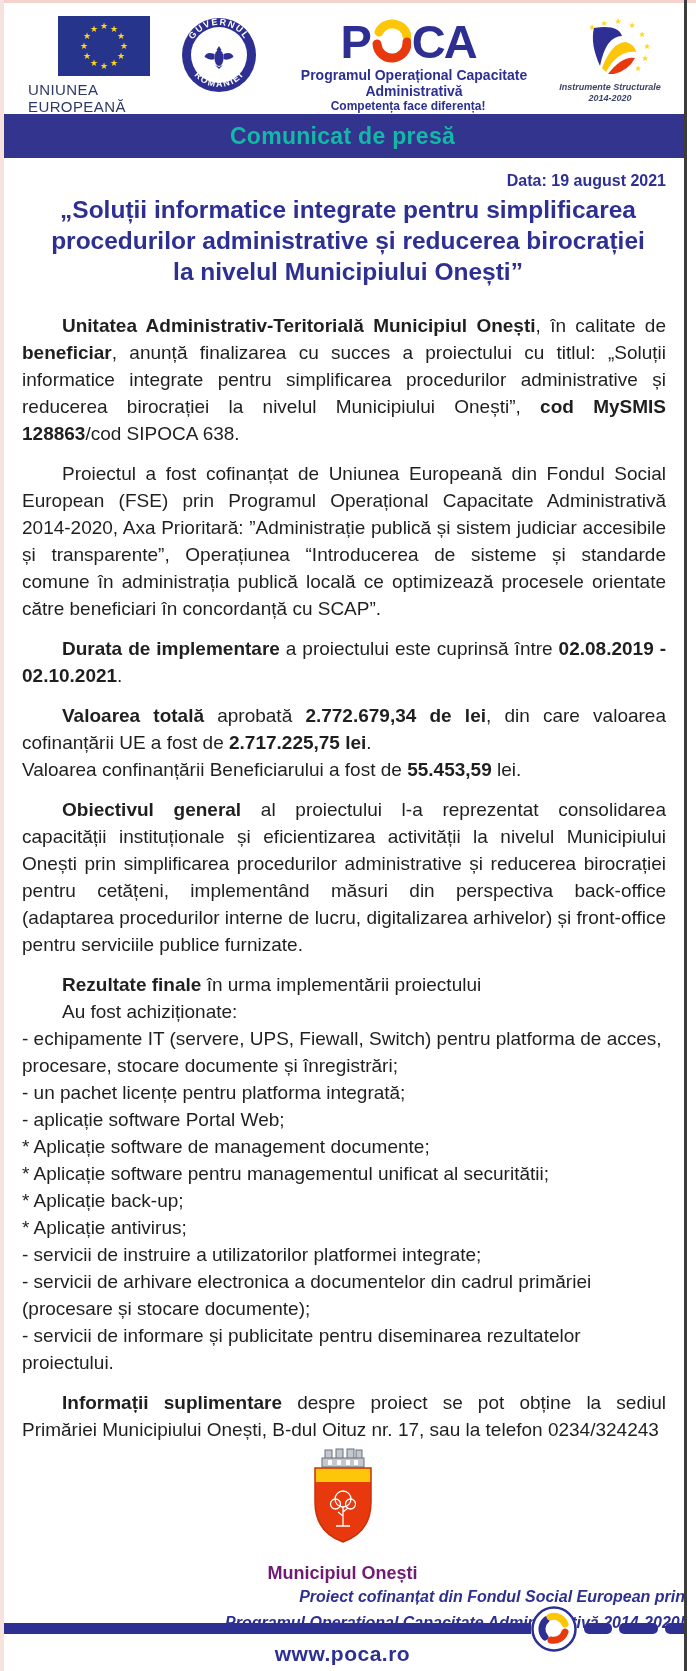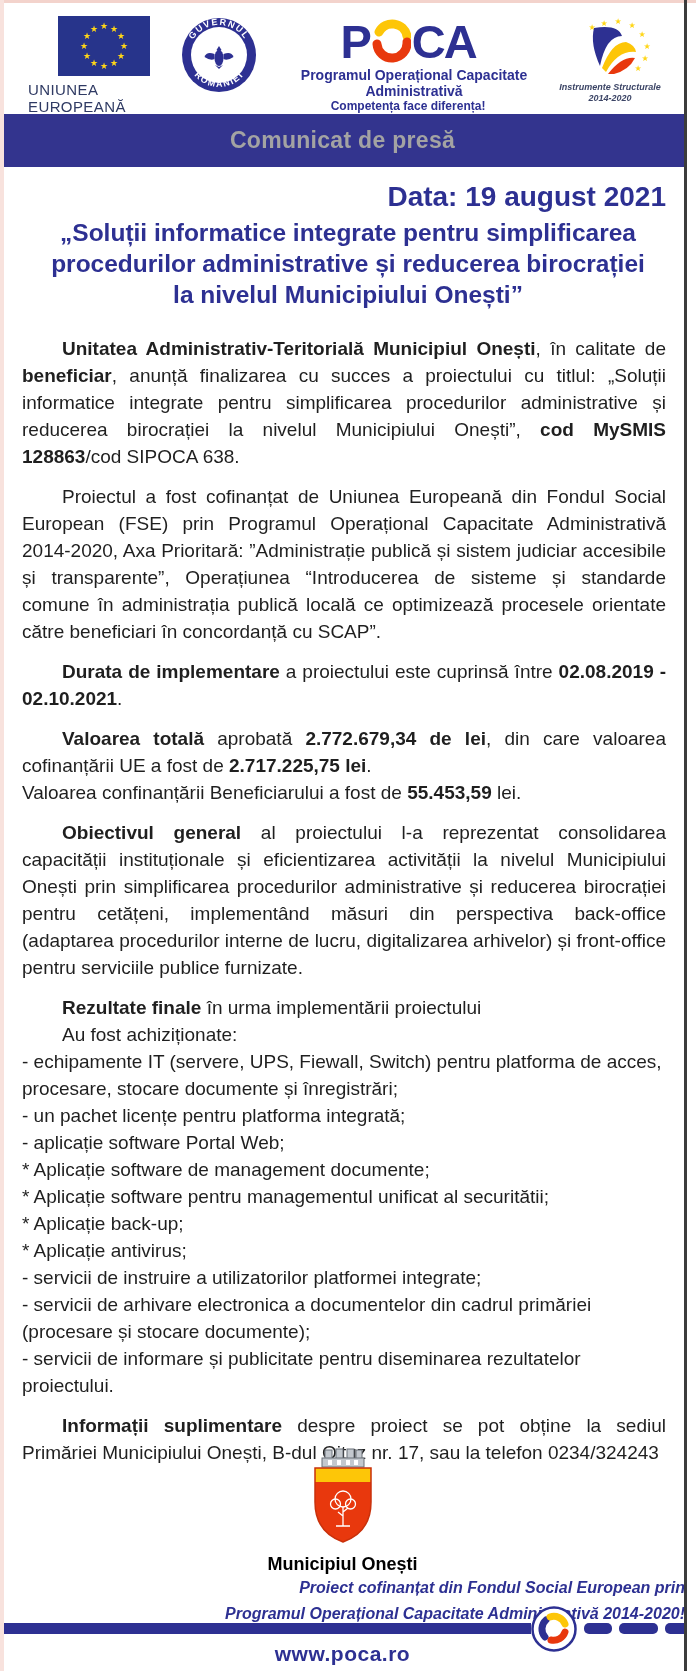--- a/index.html
+++ b/index.html
@@ -20,42 +20,42 @@
   .logo-block{display:flex;flex-direction:column;align-items:center;}
   .eu-caption{font-size:15px;color:#2f3a63;letter-spacing:.4px;margin-top:5px;font-weight:500;}
   .poca-block{margin-top:2px;}
   .poca-word{display:flex;align-items:center;font-weight:800;color:#2d3092;font-size:47px;line-height:48px;letter-spacing:-2px;}
   .poca-sub{font-size:14px;font-weight:700;color:#2d3092;margin-top:1px;text-align:center;margin-left:12px;}
   .poca-slogan{font-size:12px;font-weight:700;color:#2d3092;text-align:center;}
   .is-caption{font-size:9px;font-weight:700;color:#3c4566;text-align:center;line-height:11px;margin-top:2px;font-style:italic;}
 
   
   .banner{
-    width:685px;height:53px;background:#33348e;color:#a3a3a3;
+    width:685px;height:44px;background:#33348e;color:#14b8a6;
     display:flex;align-items:center;justify-content:center;
     font-size:23px;font-weight:700;letter-spacing:.3px;
   }
 
   
-  .date-line{margin:14px 30px 0 0;text-align:right;color:#2d3092;font-size:28px;font-weight:600;}
+  .date-line{margin:14px 30px 0 0;text-align:right;color:#2d3092;font-size:16px;font-weight:600;}
   .doc-title{margin-top:4px;text-align:center;color:#2d3092;font-weight:700;font-size:24.5px;line-height:31px;padding:0 10px;}
 
   
   .press-body{
     padding:12px 30px 0 22px;font-size:19px;line-height:27px;color:#1f1f1f;
   }
   .press-body p{margin:0;text-align:justify;}
   .press-body p.gap{margin-top:13px;}
   .press-body p.indent{text-indent:40px;}
   .press-body .li{text-align:left;}
   .b{font-weight:700;}
 
   
   .bottom-cluster{position:absolute;left:0;top:1446px;width:685px;text-align:center;}
-  .municipality{font-size:18px;font-weight:700;color:#000000;margin-top:2px;}
+  .municipality{font-size:18px;font-weight:700;color:#701a75;margin-top:11px;}
   .cofinance{color:#2d3092;font-style:italic;font-weight:600;font-size:16px;line-height:26px;text-align:right;}
 
   .footer-bar{position:absolute;left:0;top:1606px;width:576px;height:65px;}
   .bar-main{position:absolute;left:0;top:17px;width:531px;height:11px;background:#2d3092;}
   .bar-circle{position:absolute;left:531px;top:0;width:46px;height:46px;}
   .bar-dash{position:absolute;top:17px;height:11px;background:#2d3092;border-radius:5px;}
   .dash1{left:584px;width:28px;}
   .dash2{left:619px;width:39px;}
   .dash3{left:665px;width:19px;border-radius:5px 0 0 5px;}
   .website{position:absolute;left:0;top:36px;width:685px;text-align:center;color:#2d3092;font-size:21px;font-weight:600;letter-spacing:.5px;}

